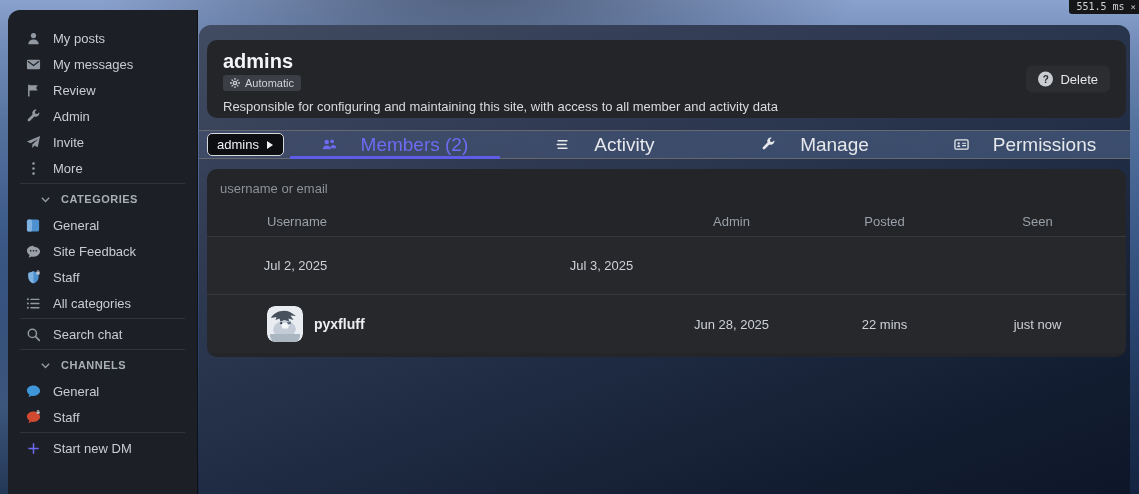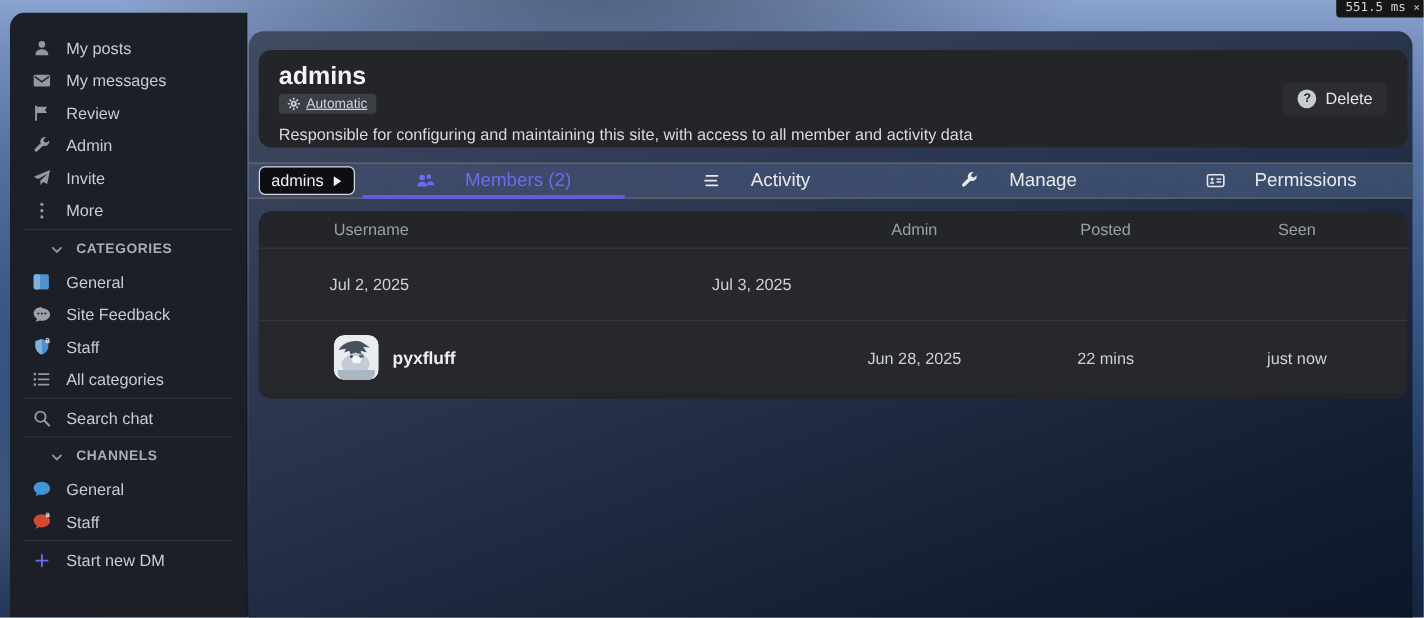--- a/index.html
+++ b/index.html
@@ -42,21 +42,21 @@
     border-radius:12px 12px 0 0; overflow:hidden;
     background:linear-gradient(160deg,#414b61 0%,#353f57 20%,#2a364e 40%,#1e2a41 60%,#131d31 82%,#0d1627 100%);
   }
   
   .group-card {
     margin:15px 4px 0 8px; height:78px; background:#232528; border-radius:10px;
     position:relative; padding:10px 16px;
   }
   .group-title { font-size:20px; font-weight:bold; color:#f3f4f6; line-height:22px; }
   .auto-badge { display:inline-flex; align-items:center; gap:5px; background:#3b3e44; color:#cfd2d8;
-                font-size:11px; padding:2px 7px; border-radius:3px; margin-top:3px;text-decoration:underline; }
+                font-size:11px; padding:2px 7px; border-radius:3px; margin-top:3px; }
   .auto-badge .ic { width:10px; height:10px; display:flex; color:#cfd2d8; }
   .group-desc { font-size:13px; color:#d8dadd; margin-top:7px; }
   .delete-btn {
     position:absolute; right:16px; top:50%; transform:translateY(-50%);
     display:flex; align-items:center; gap:7px; background:#2b2d31; border:none;
     border-radius:6px; padding:6px 12px; color:#e4e6e9; font-size:13px; cursor:pointer;
     font-family:"Liberation Sans", sans-serif;
   }
   .qcircle { width:15px; height:15px; border-radius:50%; background:#c9ccd1; color:#26282c;
              font-size:10px; font-weight:bold; display:flex; align-items:center; justify-content:center; }
@@ -68,21 +68,21 @@
     border-bottom:1px solid rgba(187,168,128,0.33);
   }
   .group-dropdown {
     align-self:center; margin-left:8px; background:#0d0e11; border:1px solid #d5d8dc;
     border-radius:5px; color:#f1f2f4; font-size:13px; padding:3px 9px;
     display:flex; align-items:center; gap:7px; cursor:pointer; font-family:"Liberation Sans", sans-serif;
   }
   .group-dropdown .ic { width:8px; height:10px; display:flex; color:#f1f2f4; }
   .tabs { flex:1; display:flex; margin-left:6px; }
   .tab { flex:1; display:flex; align-items:center; justify-content:center; gap:24px;
-         font-size:15px; color:#e6e8ec; position:relative; cursor:pointer; }
+         font-size:19px; color:#e6e8ec; position:relative; cursor:pointer; }
   .tab .ic { width:15px; height:15px; display:flex; }
   .tab.active { color:#6e6bf2; }
   .tab.active::after { content:""; position:absolute; left:0; right:0; bottom:-1px; height:3px;
                        background:#5f5ce8; border-radius:1px; }
   
   .members-card { margin:10px 4px 0 8px; background:#232529; border-radius:10px;
                   overflow:hidden; padding-bottom:4px; }
   .member-search { display:block; width:100%; height:38px; background:transparent; border:none;
                    outline:none; color:#cfd2d7; font-size:13px; padding:0 13px;
                    font-family:"Liberation Sans", sans-serif; }
@@ -338,20 +338,21 @@
               <rect x="8.6" y="6" width="4.3" height="1.2" rx=".6" fill="currentColor"></rect>
               <rect x="8.6" y="8.6" width="4.3" height="1.2" rx=".6" fill="currentColor"></rect>
             </svg>
           </span>
         <span>Permissions</span>
       </div>
     </div>
   </div>
 
   <section class="members-card">
+    <input class="member-search" type="text" placeholder="username or email" style="">
     <div class="thead">
       <div class="cell-user">Username</div>
       <div class="cell">Admin</div>
       <div class="cell">Posted</div>
       <div class="cell">Seen</div>
     </div>
 
     <div class="trow">
       <div class="cell">Jul 2, 2025</div>
       <div class="cell"></div>

